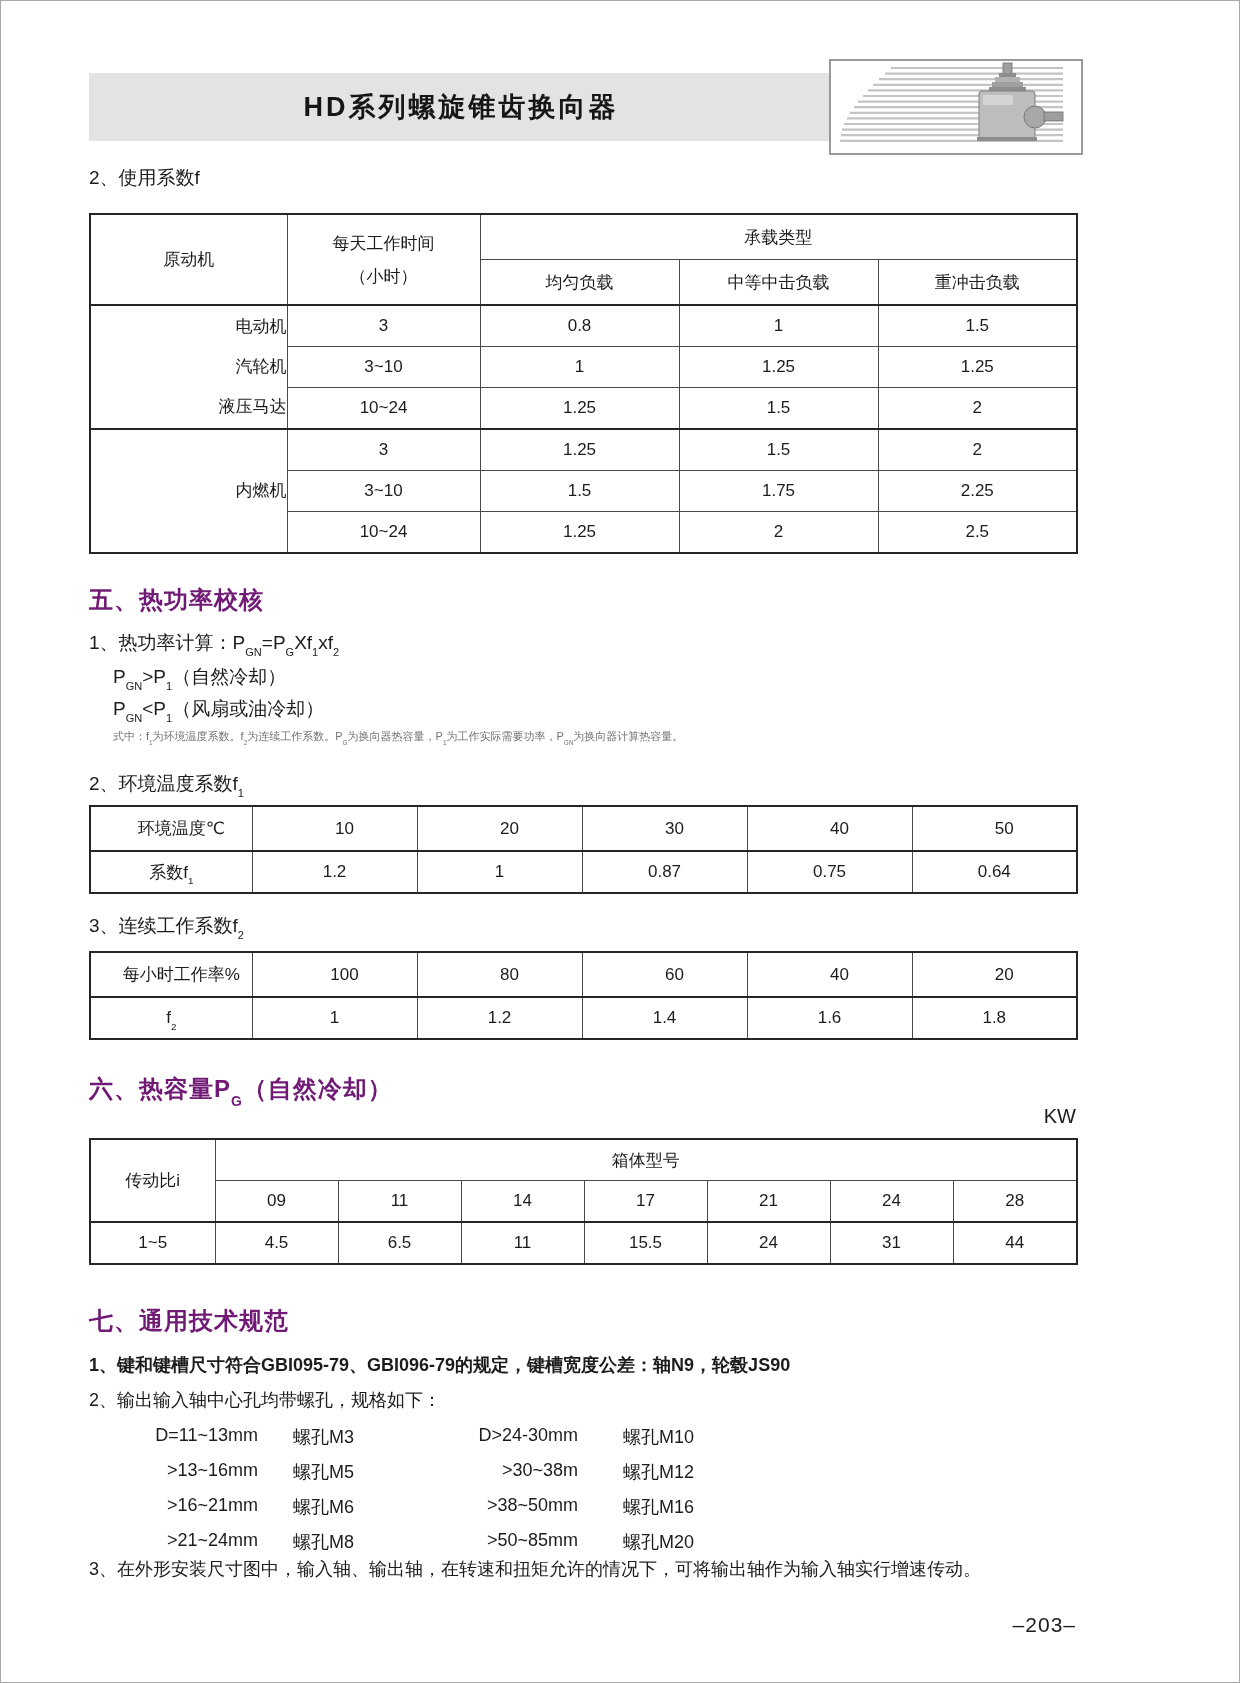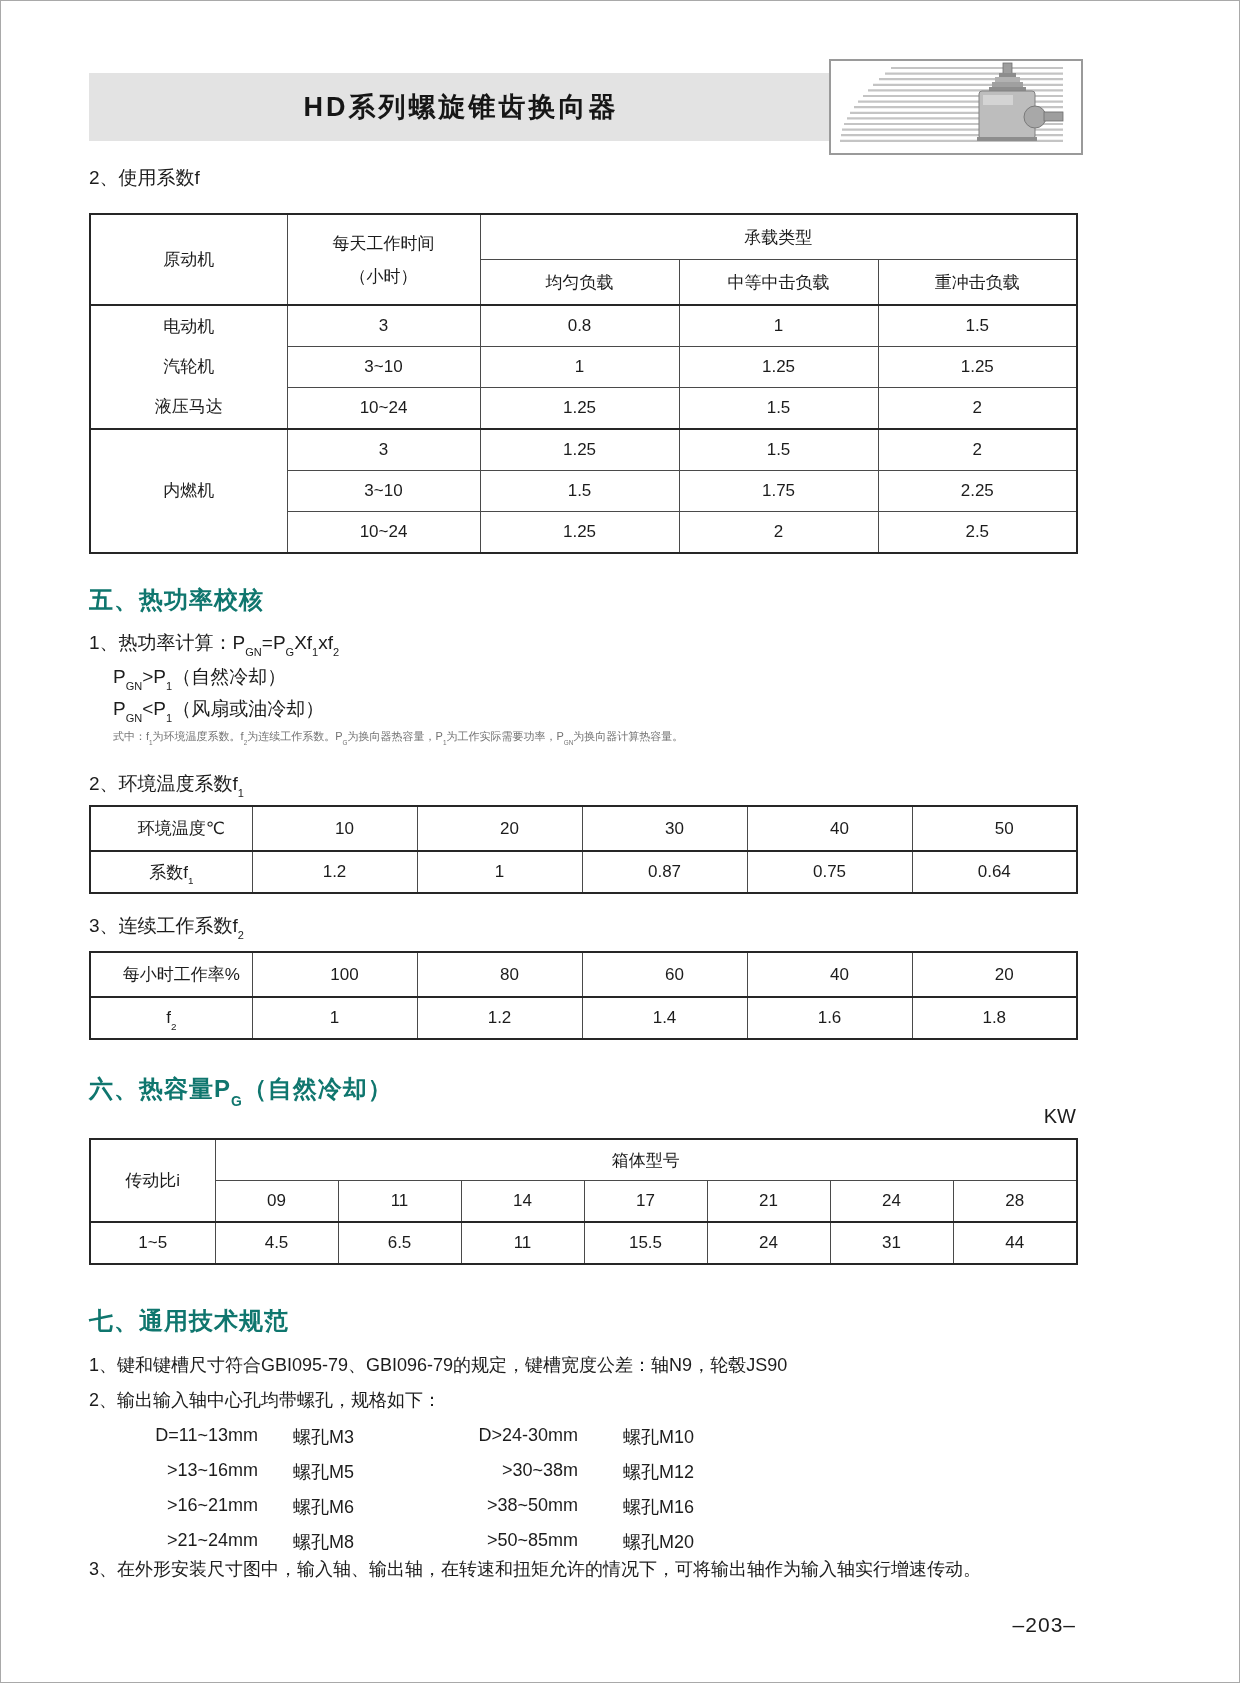--- a/index.html
+++ b/index.html
@@ -25,38 +25,38 @@
   .banner .title {
     font-size:27px; font-weight:bold; letter-spacing:3px; color:#161616;
   }
   .graphic-box {
     left:828px; top:58px; width:250px; height:92px;
     border:2px solid #9a9a9a; background:#fff;
   }
   .graphic-box svg { position:absolute; left:0; top:0; }
 
   
-  .sec-heading { font-size:24px; font-weight:bold; letter-spacing:1px; color:#0f766e; white-space:nowrap; }
+  .sec-heading { font-size:24px; font-weight:bold; letter-spacing:1px; color:#701a75; white-space:nowrap; }
   .sub-heading { font-size:19px; color:#1c1c1c; white-space:nowrap; }
   .body-line   { font-size:19px; color:#1c1c1c; white-space:nowrap; }
   .note-line   { font-size:11px; color:#737373; white-space:nowrap; }
   sub { font-size:0.58em; line-height:0; position:relative; top:0.22em; }
 
   .h-usage { top:164px; left:88px; }
   .h-five  { top:583px; left:88px; }
   .l-calc  { top:629px; left:88px; }
   .l-nat   { top:663px; left:112px; }
   .l-fan   { top:695px; left:112px; }
   .l-note  { top:728px; left:112px; }
   .h-f1    { top:770px; left:88px;text-align:center; }
   .h-f2    { top:912px; left:88px; }
   .h-six   { top:1072px; left:88px; }
   .l-kw    { top:1104px; left:88px; width:987px; text-align:right; font-size:20px; }
   .h-seven { top:1304px; left:88px; }
-  .l-item1 { top:1352px; left:88px; font-size:18px; }
+  .l-item1 { top:1352px; left:88px; font-size:18px;font-weight:bold; }
   .l-item2 { top:1387px; left:88px; font-size:18px; }
   .l-item3 { top:1556px; left:88px; font-size:18px; }
   .page-num{ top:1612px; left:88px; width:987px; text-align:right; font-size:21px; letter-spacing:1px; }
 
   
   table.tbl {
     border-collapse:collapse; table-layout:fixed;
     width:987px; background:#fff;
   }
   table.tbl td {
@@ -65,21 +65,21 @@
     font-size:17px; color:#1c1c1c; padding:0;
   }
   table.tbl { border:2px solid #262626; }
   td.thick-b { border-bottom:2px solid #262626 !important; }
   td.thick-t { border-top:2px solid #262626 !important; }
 
   .t-usage { top:212px; left:88px; }
   .t-usage td { height:40px; }
   .t-usage tr.hrow td { height:44px; }
   .t-usage .two-line div { line-height:33px; }
-  .t-usage .label-lines div { line-height:40px; }
+  .t-usage .label-lines div { line-height:40px;text-align:right; }
 
   .t-f1 { top:804px; left:88px; }
   .t-f2 { top:950px; left:88px; }
   .t-f1 td, .t-f2 td { height:40px; }
   .t-f1 tr:first-child td, .t-f2 tr:first-child td { height:43px;padding-left:20px; }
 
   .t-six { top:1137px; left:88px; }
   .t-six td { height:40px; }
 
   

